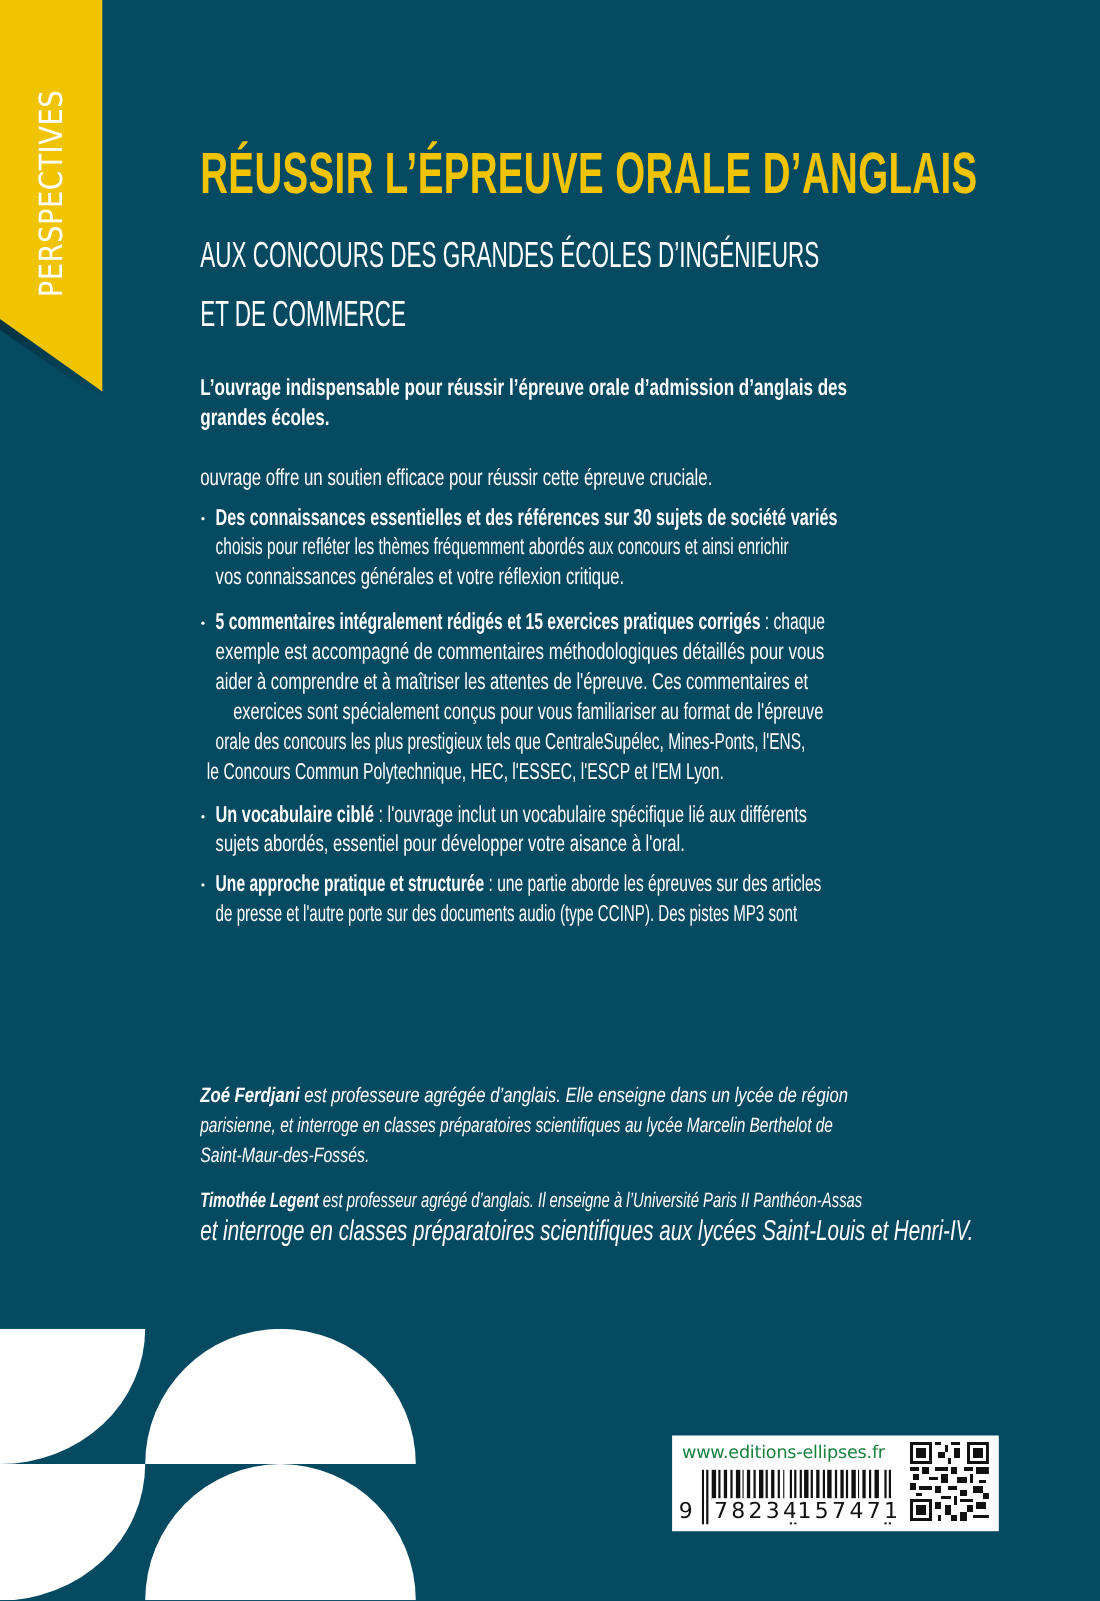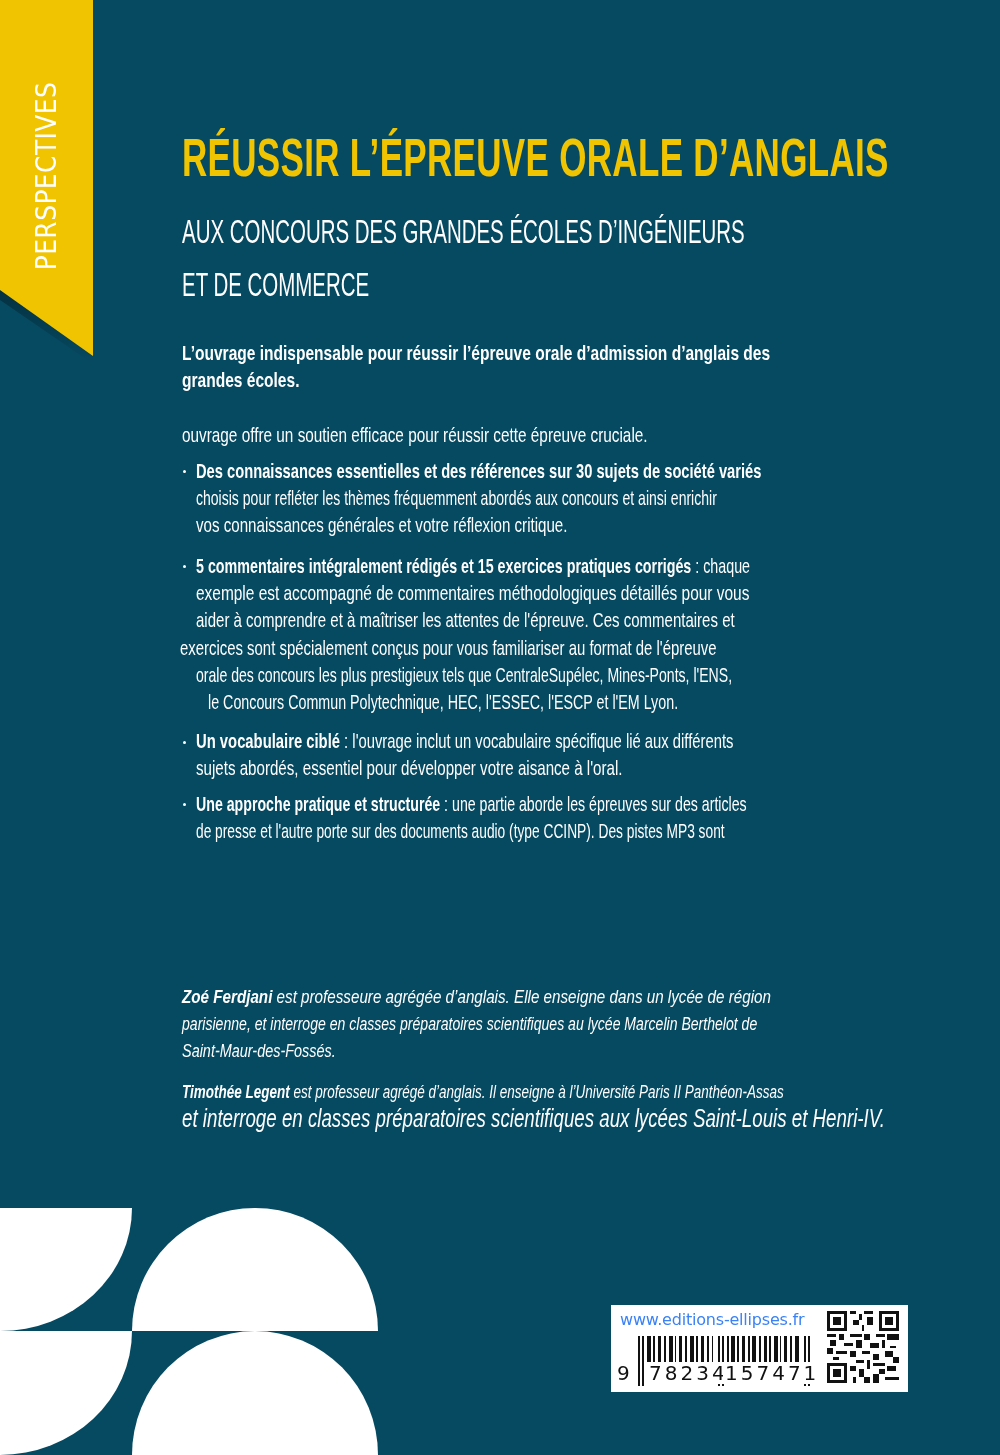--- a/index.html
+++ b/index.html
@@ -25,21 +25,21 @@
   .line span.inner { display:inline-block; transform-origin:left center; }
   .b { font-weight:bold; }
   .i { font-style:italic; }
   .bullet-dot { position:absolute; left:180px; width:4px; height:4px; background:#ffffff; border-radius:50%; }
 
   
   .shapes { position:absolute; left:0; top:1208px; width:380px; height:247px; }
 
   
   .label { position:absolute; left:611px; top:1305px; width:297px; height:87px; background:#ffffff; }
-  .url { position:absolute; left:9px; top:5px; font-family:"DejaVu Sans", sans-serif; font-size:16px; color:#3b82f6; white-space:nowrap; letter-spacing:-0.2px; }
+  .url { position:absolute; left:9px; top:5px; font-family:"DejaVu Sans", sans-serif; font-size:16px; color:#15803d; white-space:nowrap; letter-spacing:-0.2px; }
   .barcode { position:absolute; left:27px; top:31px; width:172px; height:50px; }
   .digits { position:absolute; top:57px; font-family:"DejaVu Sans", sans-serif; font-size:20px; color:#111; background:#fff; line-height:22px; padding:0 2px; letter-spacing:3px; }
   .digit-first { left:6px; background:transparent; padding:0; }
   .digit-g1 { left:36px; }
   .digit-g2 { left:112px; }
   .qr { position:absolute; left:216px; top:6px; width:72px; height:72px; }
 </style>
 </head>
 <body>
 
@@ -69,23 +69,23 @@
 
   <div class="bullet-dot" style="top:470px; left:183px; width:3px; height:3px;"></div>
   <div class="line b" style="top:457px; left:196px"><span class="inner" style="transform:scaleX(0.7)">Des connaissances essentielles et des références sur 30 sujets de société variés</span></div>
   <div class="line" style="top:484px; left:196px"><span class="inner" style="transform:scaleX(0.668)">choisis pour refléter les thèmes fréquemment abordés aux concours et ainsi enrichir</span></div>
   <div class="line" style="top:511px; left:196px"><span class="inner" style="transform:scaleX(0.72)">vos connaissances générales et votre réflexion critique.</span></div>
 
   <div class="bullet-dot" style="top:565px; left:183px; width:3px; height:3px;"></div>
   <div class="line" style="top:552px; left:196px"><span class="inner" style="transform:scaleX(0.68)"><span class="b">5 commentaires intégralement rédigés et 15 exercices pratiques corrigés</span><span> : chaque</span></span></div>
   <div class="line" style="top:579px; left:196px"><span class="inner" style="transform:scaleX(0.735)">exemple est accompagné de commentaires méthodologiques détaillés pour vous</span></div>
   <div class="line" style="top:606px; left:196px"><span class="inner" style="transform:scaleX(0.715)">aider à comprendre et à maîtriser les attentes de l'épreuve. Ces commentaires et</span></div>
-  <div class="line" style="top:634px; left:180px"><span class="inner" style="transform:scaleX(0.71)">exercices sont spécialement conçus pour vous familiariser au format de l'épreuve</span></div>
+  <div class="line" style="top:634px; left:212px"><span class="inner" style="transform:scaleX(0.71)">exercices sont spécialement conçus pour vous familiariser au format de l'épreuve</span></div>
   <div class="line" style="top:661px; left:196px"><span class="inner" style="transform:scaleX(0.67)">orale des concours les plus prestigieux tels que CentraleSupélec, Mines-Ponts, l'ENS,</span></div>
-  <div class="line" style="top:688px; left:208px"><span class="inner" style="transform:scaleX(0.68)">le Concours Commun Polytechnique, HEC, l'ESSEC, l'ESCP et l'EM Lyon.</span></div>
+  <div class="line" style="top:688px; left:188px"><span class="inner" style="transform:scaleX(0.68)">le Concours Commun Polytechnique, HEC, l'ESSEC, l'ESCP et l'EM Lyon.</span></div>
 
   <div class="bullet-dot" style="top:741px; left:183px; width:3px; height:3px;"></div>
   <div class="line" style="top:727px; left:196px"><span class="inner" style="transform:scaleX(0.705)"><span class="b">Un vocabulaire ciblé</span><span> : l'ouvrage inclut un vocabulaire spécifique lié aux différents</span></span></div>
   <div class="line" style="top:754px; left:196px"><span class="inner" style="transform:scaleX(0.72)">sujets abordés, essentiel pour développer votre aisance à l'oral.</span></div>
 
   <div class="bullet-dot" style="top:803px; left:183px; width:3px; height:3px;"></div>
   <div class="line" style="top:790px; left:196px"><span class="inner" style="transform:scaleX(0.675)"><span class="b">Une approche pratique et structurée</span><span> : une partie aborde les épreuves sur des articles</span></span></div>
   <div class="line" style="top:817px; left:196px"><span class="inner" style="transform:scaleX(0.655)">de presse et l'autre porte sur des documents audio (type CCINP). Des pistes MP3 sont</span></div>
 
   <div class="line i" style="top:983px; font-size:19px"><span class="inner" style="transform:scaleX(0.8)"><span class="b">Zoé Ferdjani</span><span> est professeure agrégée d’anglais. Elle enseigne dans un lycée de région</span></span></div>

